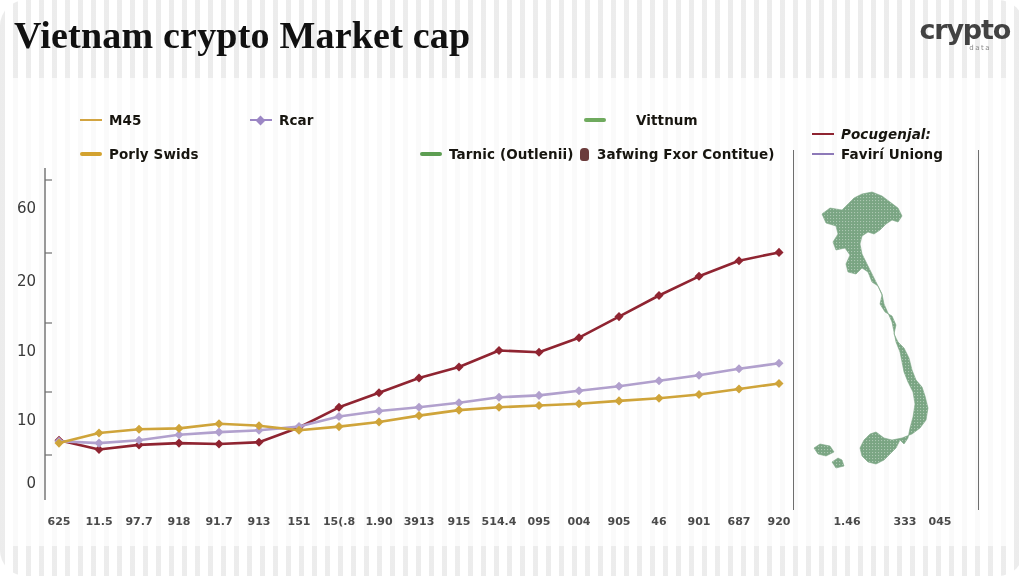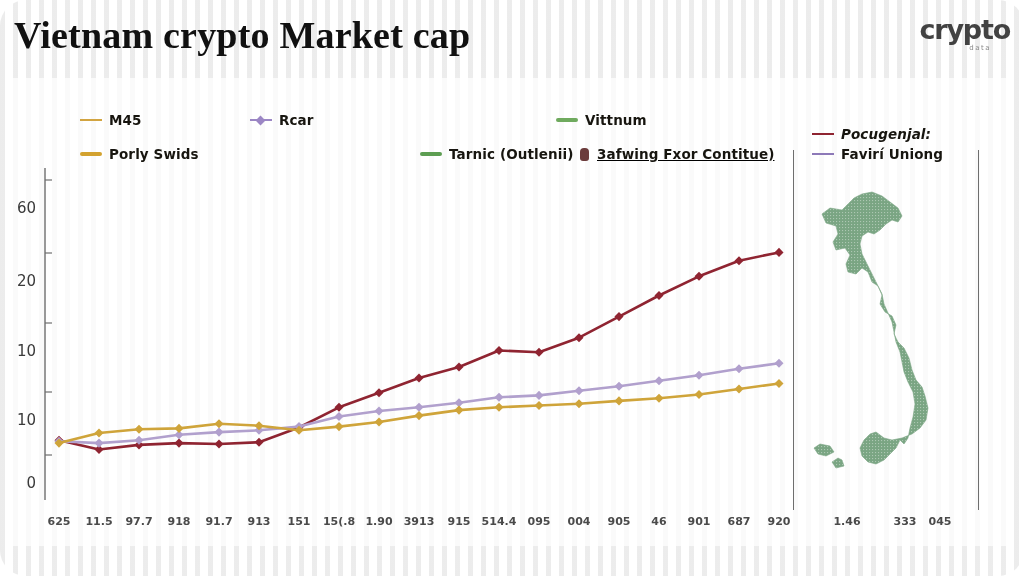--- a/index.html
+++ b/index.html
@@ -116,25 +116,25 @@
       <div class="lg" style="left: 250px; top: 8px;">
         <span class="swatch thin" style="border-top-color: rgb(155, 134, 196);">
           <span class="dia" style="background: rgb(155, 134, 196);"></span>
         </span>
         <span class="txt">Rcar</span>
       </div>
       <div class="lg" style="left: 420px; top: 42px; justify-content: space-between;">
         <span class="swatch thick" style="border-top-color: rgb(93, 158, 82);"></span>
         <span class="txt">Tarnic (Outlenii)</span>
       </div>
-      <div class="lg" style="left: 556px; top: 8px;">
+      <div class="lg" style="left: 584px; top: 8px; gap: 23px;">
         <span class="swatch thick" style="border-top-color: rgb(111, 170, 94);"></span>
         <span class="txt">Vittnum</span>
       </div>
-      <div class="lg" style="left: 580px; top: 42px; text-decoration: underline;">
+      <div class="lg" style="left: 580px; top: 42px;">
         <span class="pin" style="background: rgb(107, 59, 59);"></span>
         <span class="txt">3afwing Fxor Contitue)</span>
       </div>
       <div class="lg" style="left: 812px; top: 22px; font-style: italic;">
         <span class="swatch thin" style="border-top-color: rgb(143, 36, 49);"></span>
         <span class="txt">Pocugenjal:</span>
       </div>
       <div class="lg" style="left: 812px; top: 42px;">
         <span class="swatch thin" style="border-top-color: rgb(141, 121, 184);"></span>
         <span class="txt">Favirí Uniong</span>

